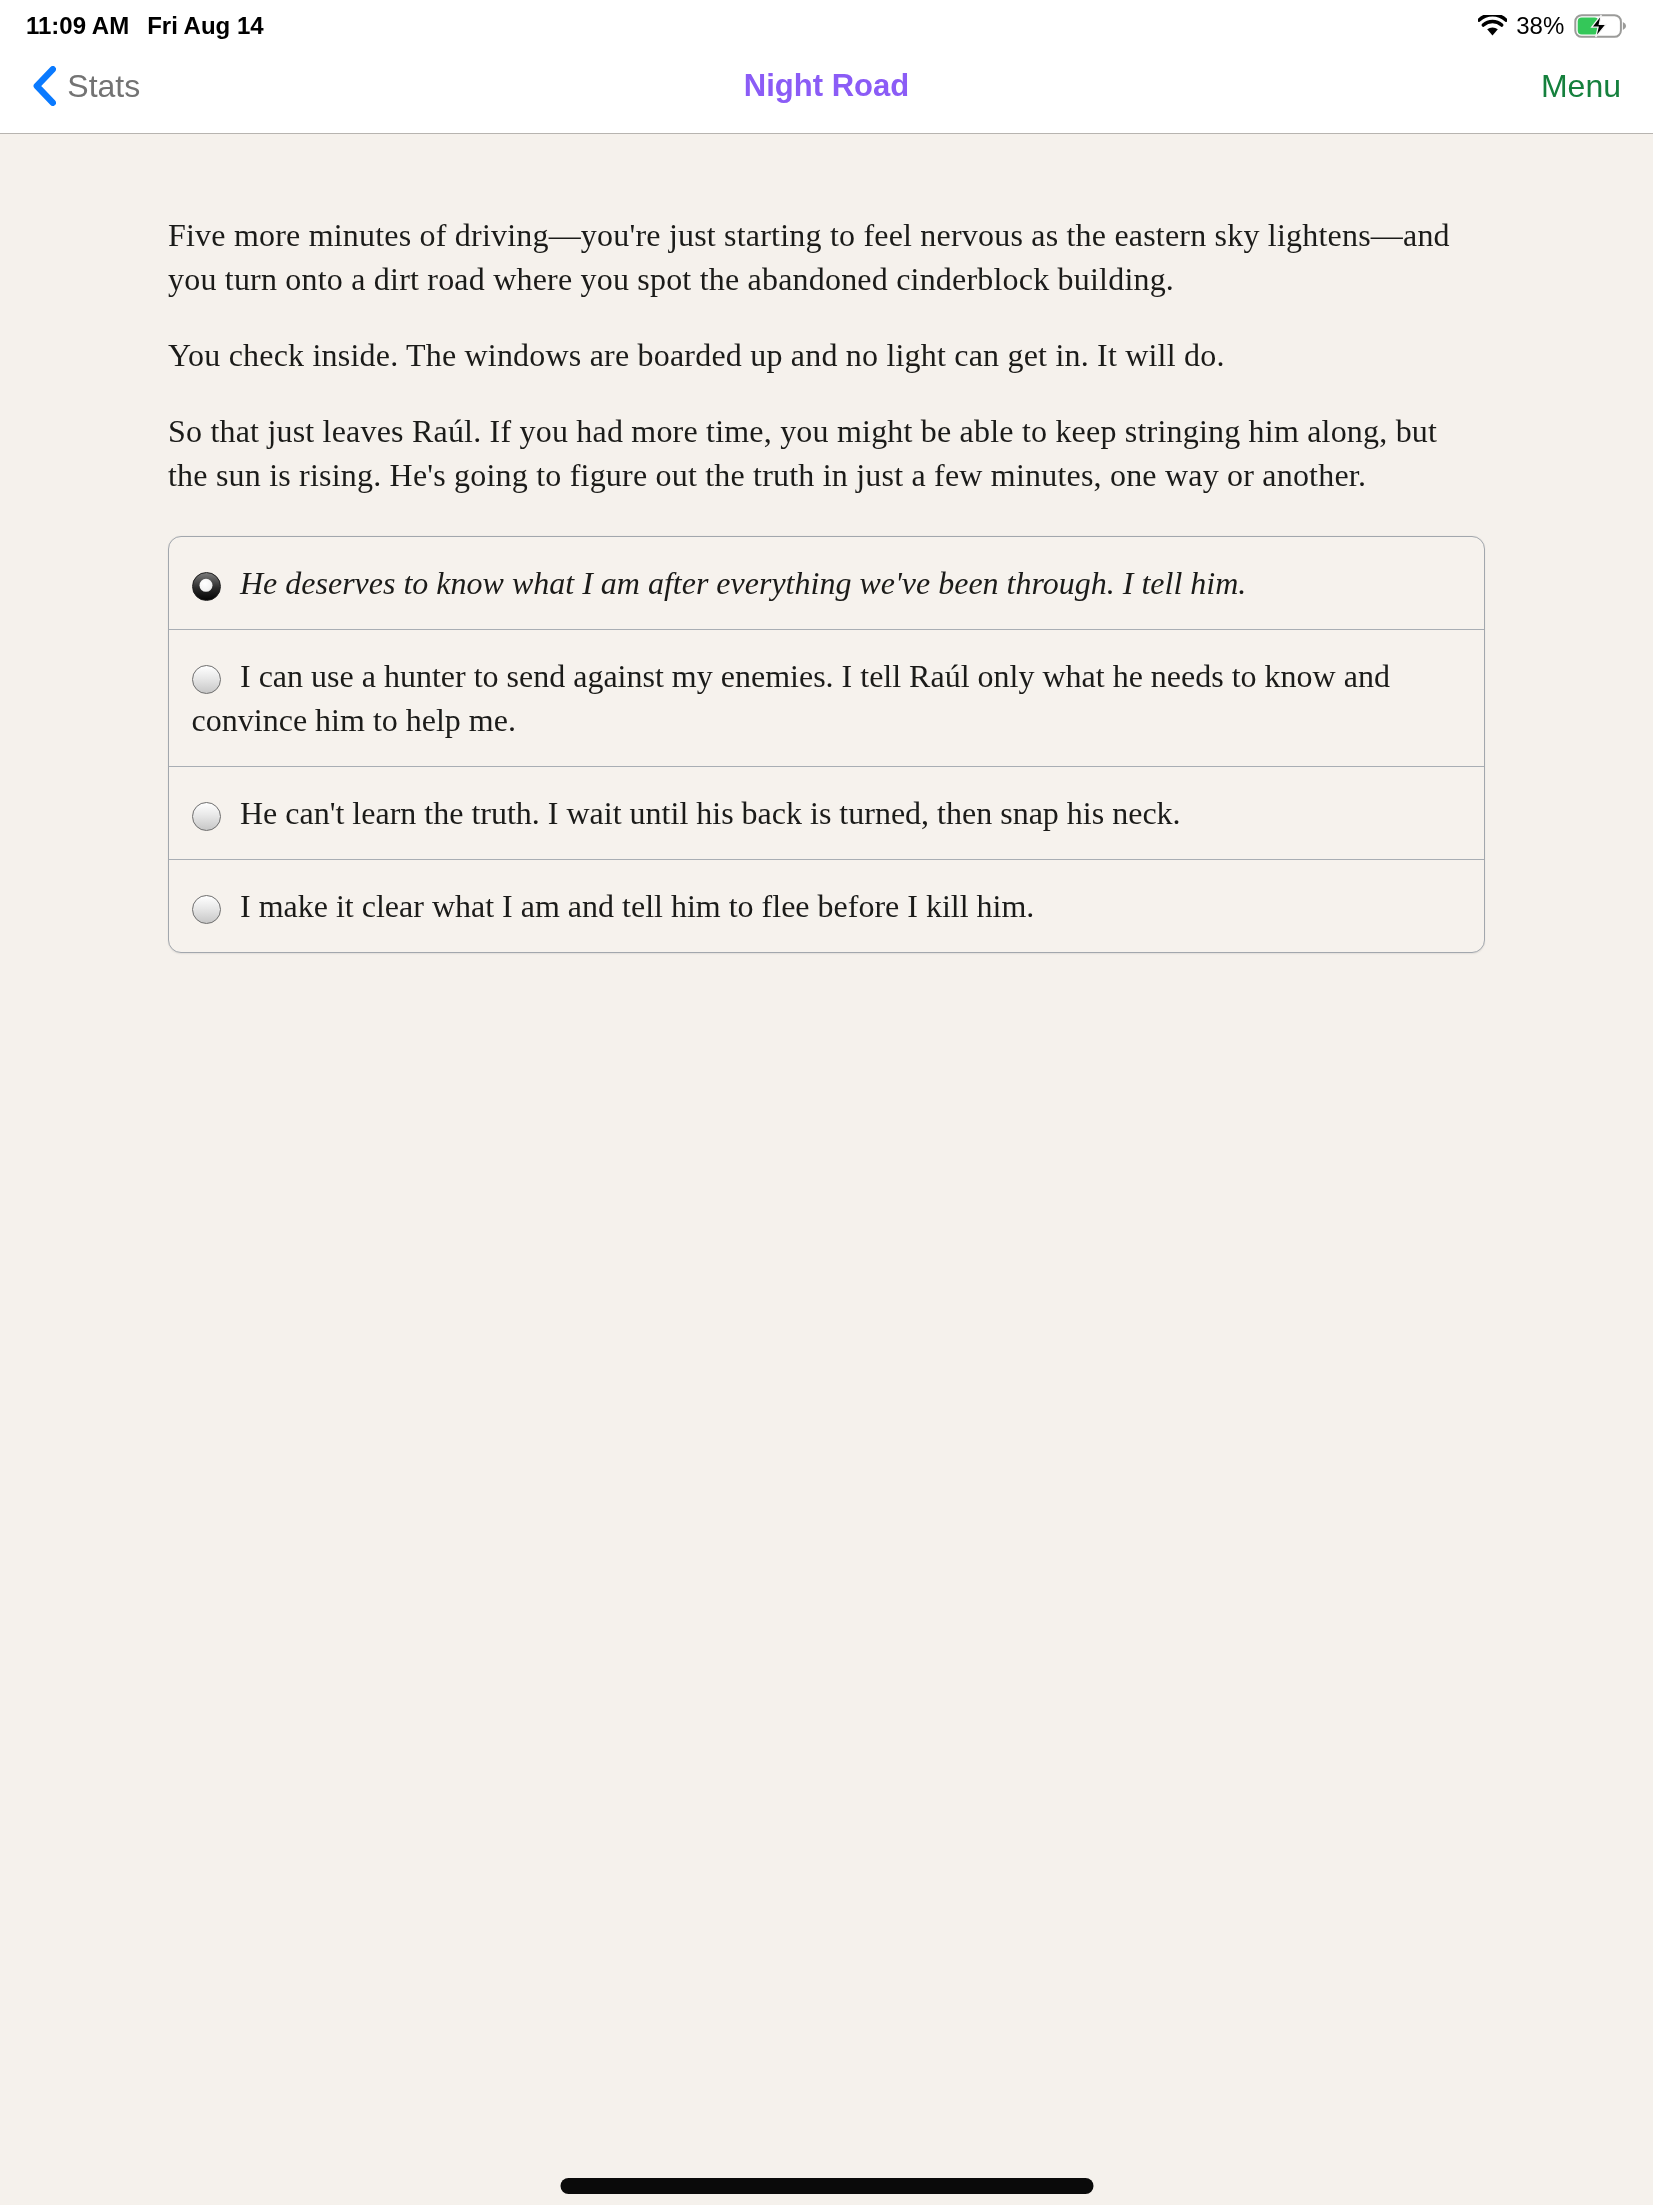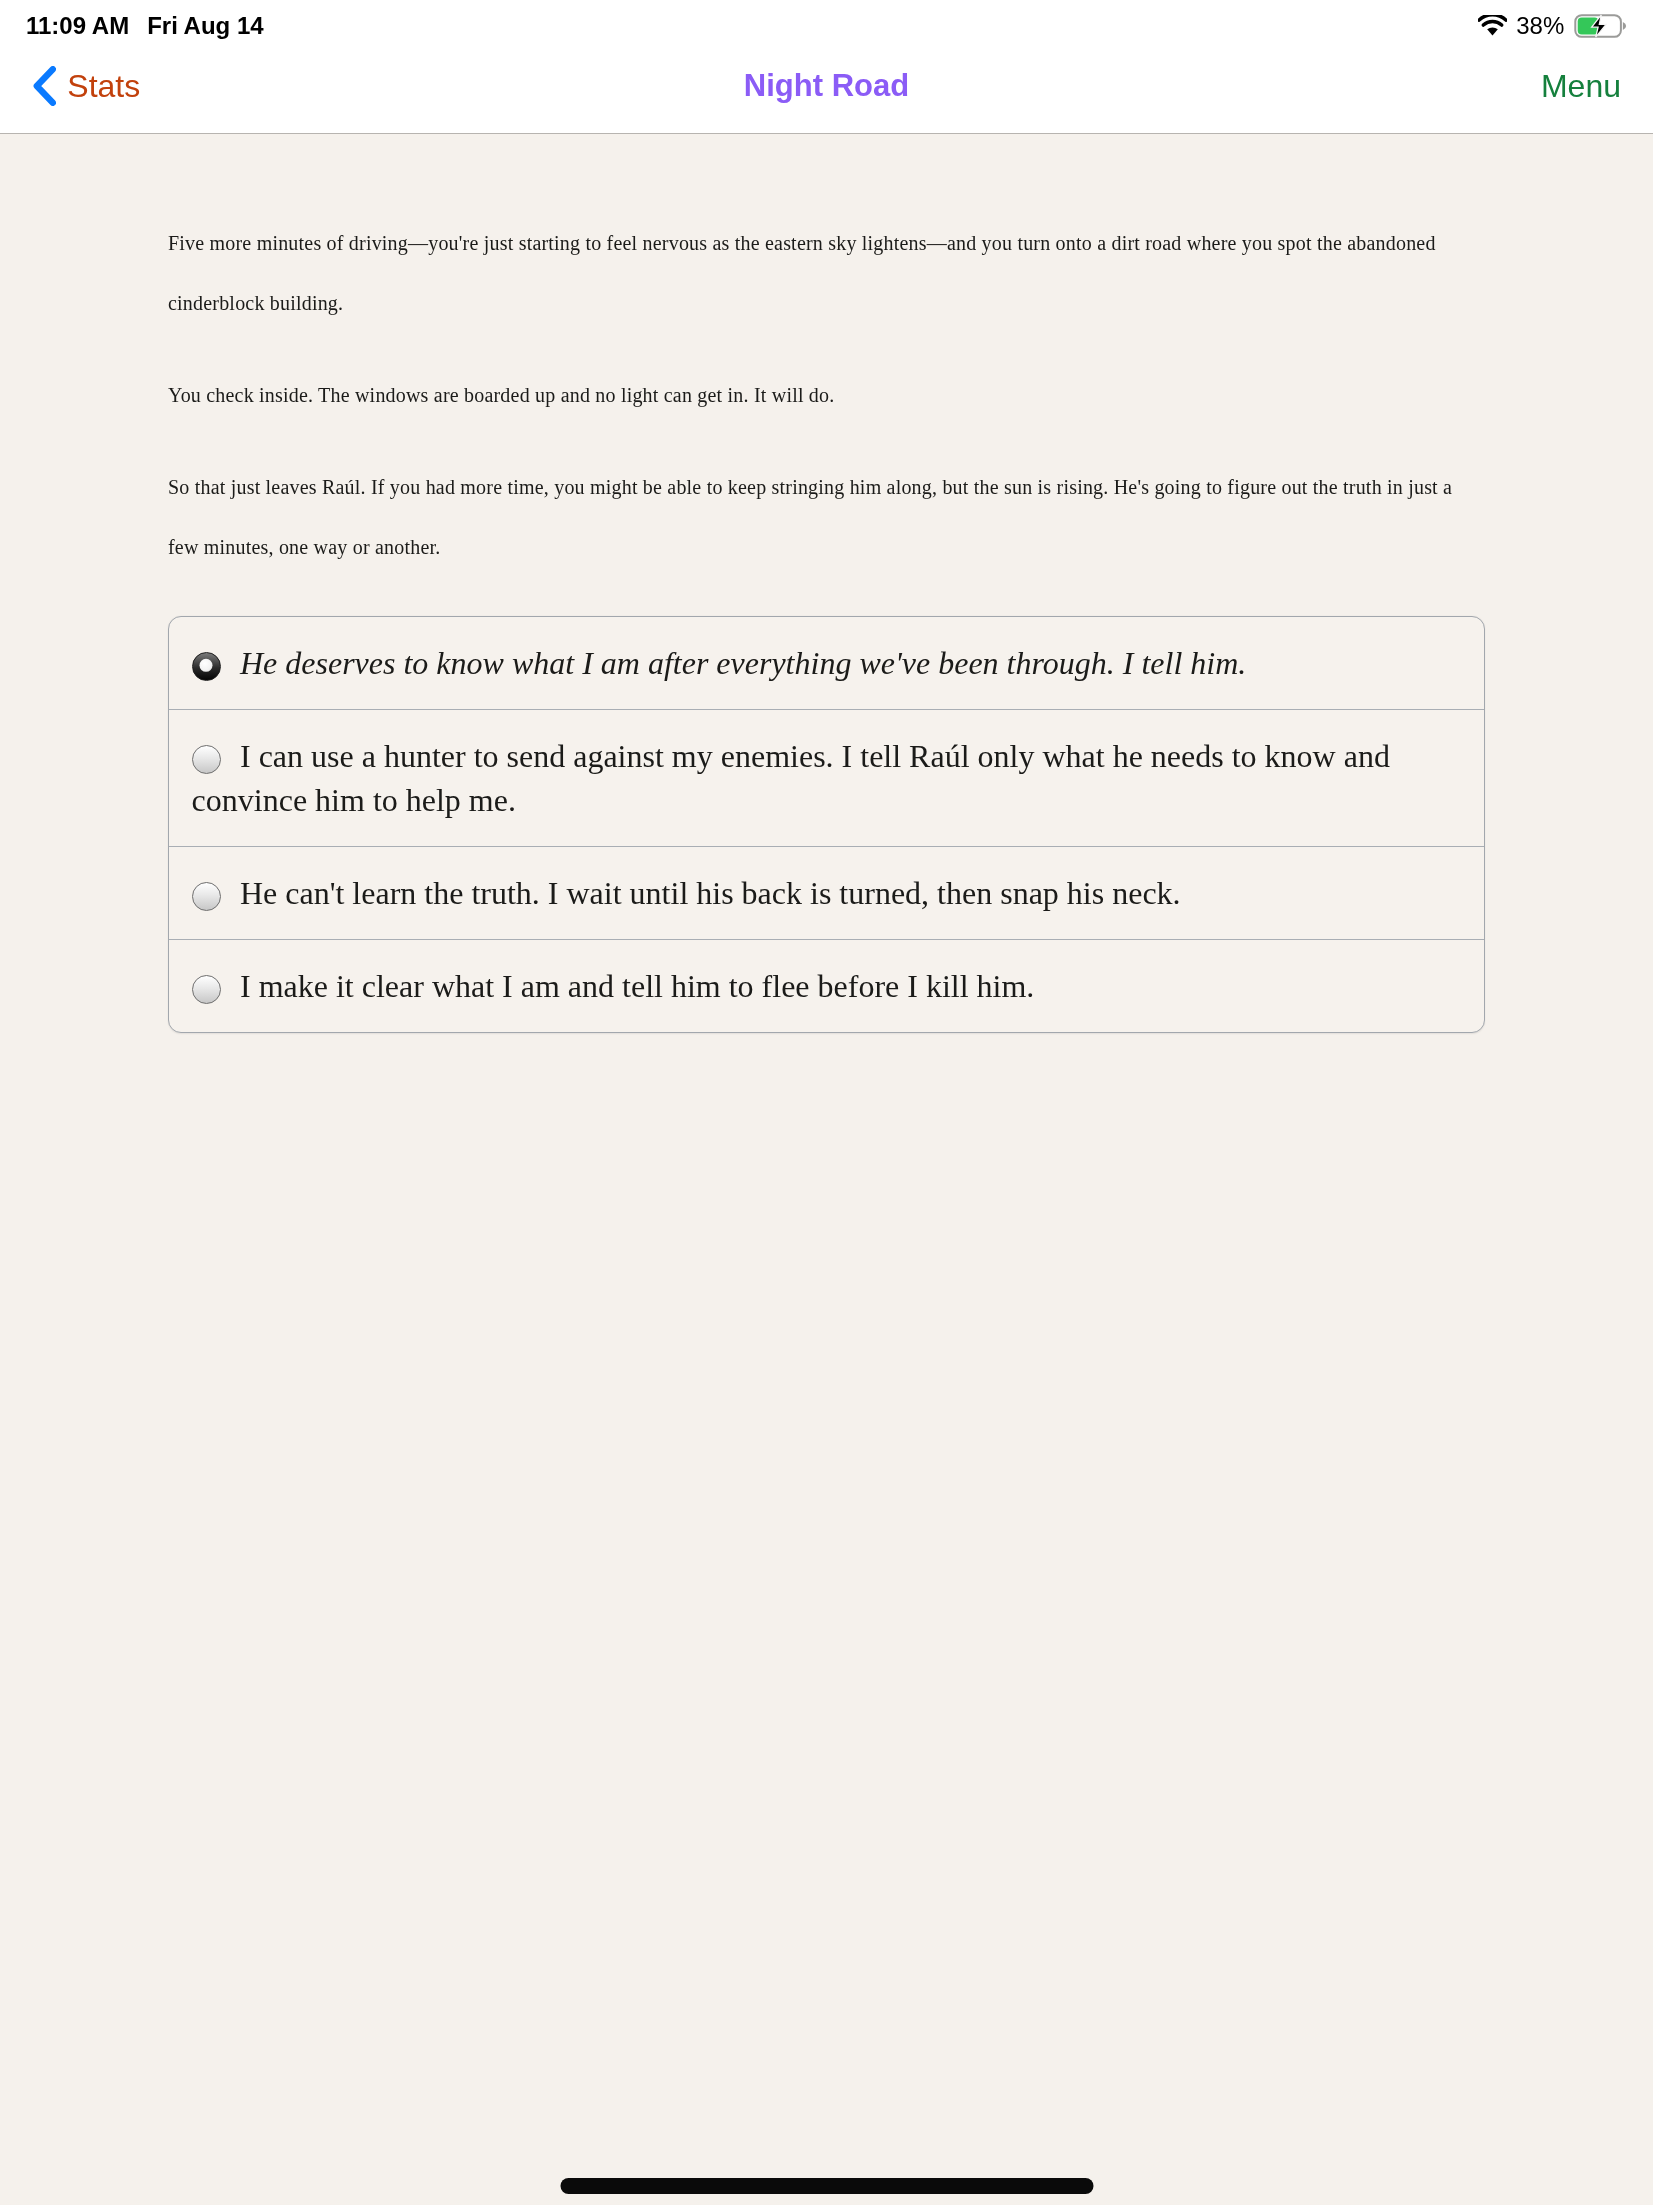--- a/index.html
+++ b/index.html
@@ -21,35 +21,35 @@
   .status-left{display:flex;gap:18px;align-items:center;}
   .status-right{display:flex;gap:9.7px;align-items:center;font-weight:500;}
   .battery{position:relative;width:53px;height:24px;}
   
   .nav-bar{
     position:absolute;top:39px;left:0;right:0;height:95px;
     background:#ffffff;border-bottom:1.6px solid #b7b4b0;
     display:flex;align-items:center;
     padding:0 32px;box-sizing:border-box;
   }
-  .nav-back{display:flex;align-items:center;gap:11.3px;color:#c2410c;font-size:32px;cursor:pointer;}
+  .nav-back{display:flex;align-items:center;gap:11.3px;color:#737373;font-size:32px;cursor:pointer;}
   .nav-title{
     position:absolute;left:0;right:0;text-align:center;
     font-size:31px;font-weight:700;color:#8b5cf6;pointer-events:none;
   }
   .nav-menu{margin-left:auto;color:#15803d;font-size:32px;cursor:pointer;}
   
   .content{
     position:absolute;top:136px;left:0;right:0;
     padding:77px 168px 0 168px;box-sizing:border-box;
     font-family:"Liberation Serif","DejaVu Serif",serif;
     color:#1b1b19;
   }
   .para{
-    font-size:20px;line-height:60px;margin:0 0 32px 0;
+    font-size:32px;line-height:44px;margin:0 0 32px 0;
     letter-spacing:0.2px;
   }
   
   .choices{
     margin-top:39px;
     border:1.6px solid #a2a7ad;border-radius:13px;
     background:#f6f2ed;
     box-shadow:0 0.8px 1.6px rgba(0,0,0,0.08);
   }
   .choice-row{

